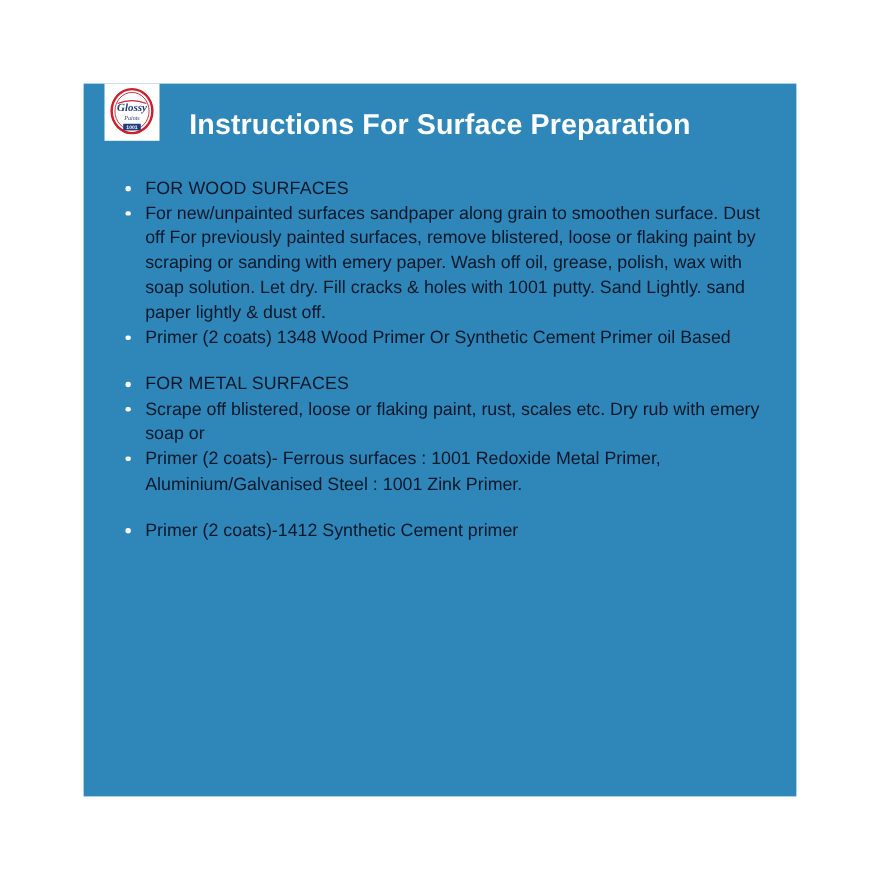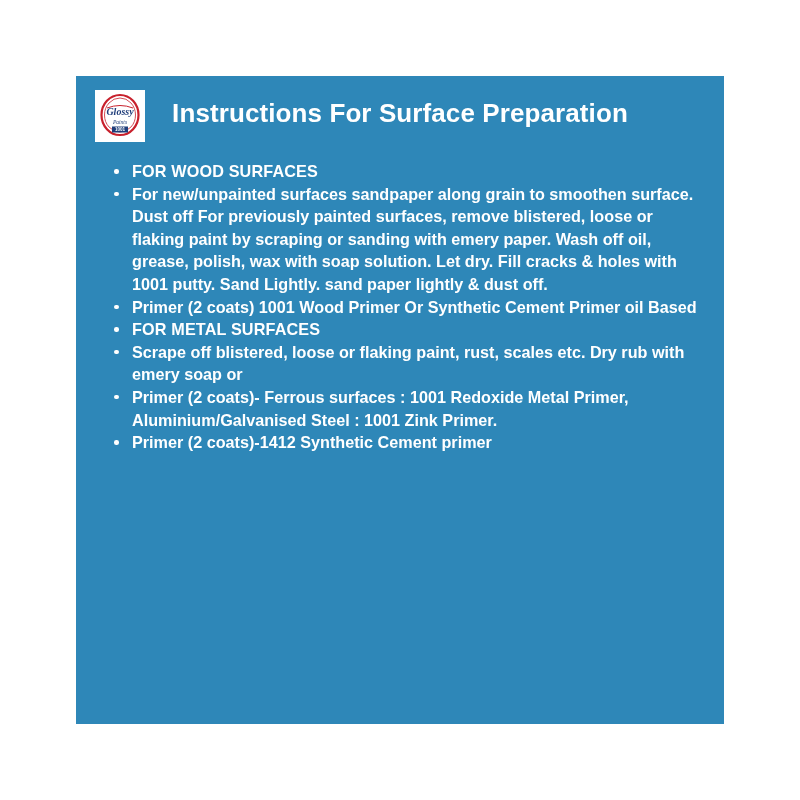--- a/index.html
+++ b/index.html
@@ -37,21 +37,21 @@
     position: absolute;
     left: 0;
     top: 0;
     width: 648px;
     height: 78px;
   }
 
   .logo-box {
     position: absolute;
     left: 19px;
-    top: 14px;
+    top: 0;
     width: 50px;
     height: 52px;
     background: #ffffff;
     box-sizing: border-box;
     overflow: hidden;
     text-decoration: underline;
   }
 
   .logo-mark {
     position: absolute;
@@ -86,34 +86,35 @@
     left: 34px;
     top: 84px;
     width: 596px;
   }
 
   .group {
     margin: 0;
   }
 
   .group + .group {
+    margin-top: 20px;
   }
 
   ul.bullets {
     list-style: none;
     margin: 0;
     padding: 0;
   }
 
   li.bullet {
     position: relative;
     padding-left: 22px;
-    color: #ffffff;
+    color: #0f172a;
     font-size: 16.2px;
-    font-weight: bold;
+    font-weight: normal;
     line-height: 22.6px;
     font-family: "Liberation Sans", sans-serif;
     margin: 0;
   }
 
   li.bullet::before {
     content: "";
     position: absolute;
     left: 4px;
     top: 9px;
@@ -152,21 +153,21 @@
 
       <div class="panel-title">Instructions For Surface Preparation</div>
     </div>
 
     <div class="content">
 
       <div class="group">
         <ul class="bullets">
           <li class="bullet heading">FOR  WOOD SURFACES</li>
           <li class="bullet">For new/unpainted surfaces sandpaper along grain to smoothen surface. Dust off For previously painted surfaces, remove blistered, loose or flaking paint by scraping or sanding with emery paper. Wash off oil, grease, polish, wax with soap solution. Let dry. Fill cracks &amp; holes with 1001 putty. Sand Lightly. sand paper lightly &amp; dust off.</li>
-          <li class="bullet">Primer (2 coats) 1001 Wood Primer Or Synthetic Cement Primer oil Based</li>
+          <li class="bullet">Primer (2 coats) 1348 Wood Primer Or Synthetic Cement Primer oil Based</li>
         </ul>
       </div>
 
       <div class="group">
         <ul class="bullets">
           <li class="bullet heading">FOR METAL SURFACES</li>
           <li class="bullet">Scrape off blistered, loose or flaking paint, rust, scales etc. Dry rub with emery soap or</li>
           <li class="bullet">Primer (2 coats)- Ferrous surfaces : 1001 Redoxide Metal Primer, Aluminium/Galvanised Steel : 1001 Zink Primer.</li>
         </ul>
       </div>

